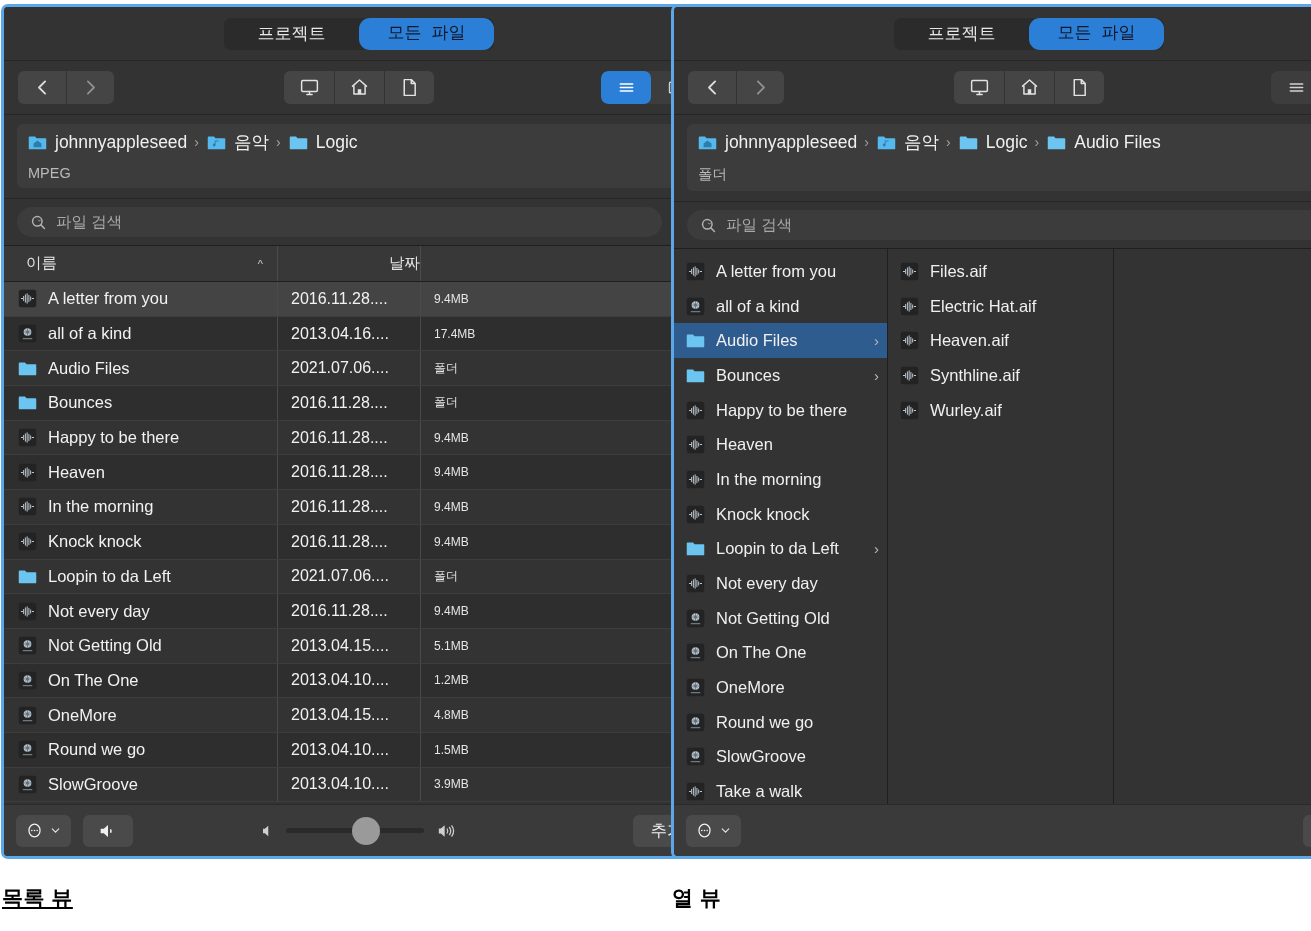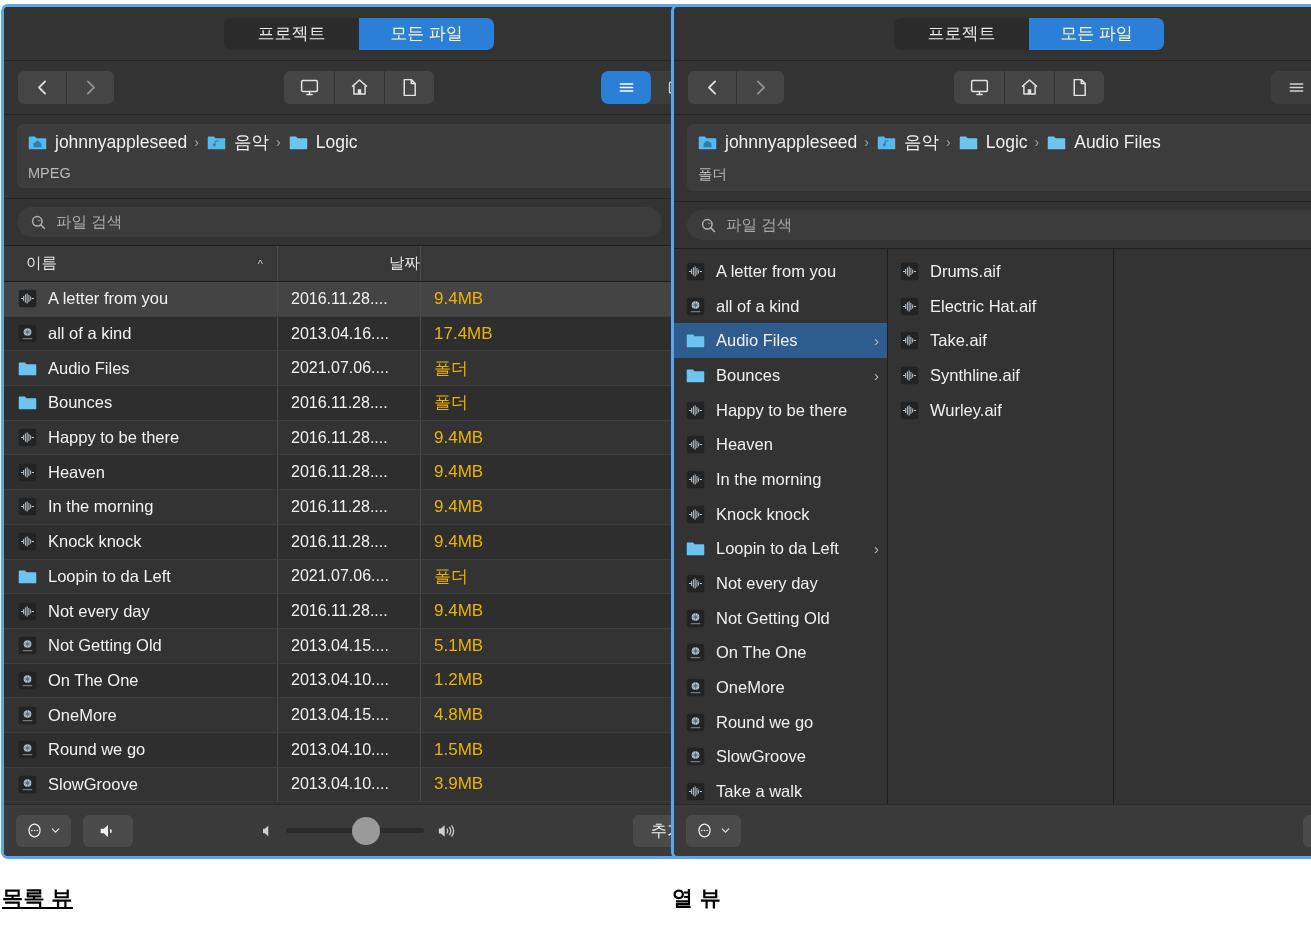--- a/index.html
+++ b/index.html
@@ -47,21 +47,21 @@
   .seg {
     padding: 0 22px;
     height: 32px;
     line-height: 32px;
     font-size: 17px;
     color: #e8e8e8;
     cursor: default;
     text-align: center;
     min-width: 135px;
   }
-  .seg.active { background: #2c7fd6; color: #fef9c3; border-radius: 0; }
+  .seg.active { background: #2c7fd6; color: #0f172a; border-radius: 11px; font-family: Liberation Mono, monospace; }
 
   
   .toolbar {
     height: 54px;
     background: #333333;
     display: flex;
     align-items: center;
     position: relative;
     border-bottom: 1px solid #262626;
     flex: 0 0 auto;
@@ -189,21 +189,21 @@
     width: 273px; display: flex; align-items: center;
     padding-left: 13px; color: #f2f2f2; font-size: 16.5px;
     overflow: hidden; white-space: nowrap;
   }
   .cell-date {
     width: 143px; color: #f2f2f2; font-size: 16px;
     padding-left: 13px; border-left: 1px solid #4a4a4a;
     height: 100%; display: flex; align-items: center;
   }
   .cell-size {
-    flex: 1; color: #eab308; font-size: 17px;
+    flex: 1; color: #e5e5e5; font-size: 12px;
     padding-left: 13px; border-left: 1px solid #4a4a4a;
     height: 100%; display: flex; align-items: center;
   }
   .cell-name .nm { margin-left: 10px; }
 
   
   .ico { width: 21px; height: 21px; flex: 0 0 auto; display: block; }
   .ico-sm { width: 19px; height: 19px; flex: 0 0 auto; display: block; }
 
   
@@ -1050,21 +1050,21 @@
                 <g stroke="#c8d4dd" stroke-width="1.05" stroke-linecap="round">
                   <path d="M5 12h1.6"></path>
                   <path d="M7.6 9.6v4.8"></path>
                   <path d="M9.6 7.8v8.4"></path>
                   <path d="M11.6 6.6v10.8"></path>
                   <path d="M13.6 8.4v7.2"></path>
                   <path d="M15.6 10.2v3.6"></path>
                   <path d="M17.4 12H19"></path>
                 </g>
               </svg>
-              <span class="nm">Drums.aif</span>
+              <span class="nm">Files.aif</span>
             </div>
             <div class="colrow">
               <svg class="ico" viewBox="0 0 24 24">
                 <rect x="2" y="2" width="20" height="20" rx="2.6" fill="#232323"></rect>
                 <g stroke="#c8d4dd" stroke-width="1.05" stroke-linecap="round">
                   <path d="M5 12h1.6"></path>
                   <path d="M7.6 9.6v4.8"></path>
                   <path d="M9.6 7.8v8.4"></path>
                   <path d="M11.6 6.6v10.8"></path>
                   <path d="M13.6 8.4v7.2"></path>
@@ -1080,21 +1080,21 @@
                 <g stroke="#c8d4dd" stroke-width="1.05" stroke-linecap="round">
                   <path d="M5 12h1.6"></path>
                   <path d="M7.6 9.6v4.8"></path>
                   <path d="M9.6 7.8v8.4"></path>
                   <path d="M11.6 6.6v10.8"></path>
                   <path d="M13.6 8.4v7.2"></path>
                   <path d="M15.6 10.2v3.6"></path>
                   <path d="M17.4 12H19"></path>
                 </g>
               </svg>
-              <span class="nm">Take.aif</span>
+              <span class="nm">Heaven.aif</span>
             </div>
             <div class="colrow">
               <svg class="ico" viewBox="0 0 24 24">
                 <rect x="2" y="2" width="20" height="20" rx="2.6" fill="#232323"></rect>
                 <g stroke="#c8d4dd" stroke-width="1.05" stroke-linecap="round">
                   <path d="M5 12h1.6"></path>
                   <path d="M7.6 9.6v4.8"></path>
                   <path d="M9.6 7.8v8.4"></path>
                   <path d="M11.6 6.6v10.8"></path>
                   <path d="M13.6 8.4v7.2"></path>

